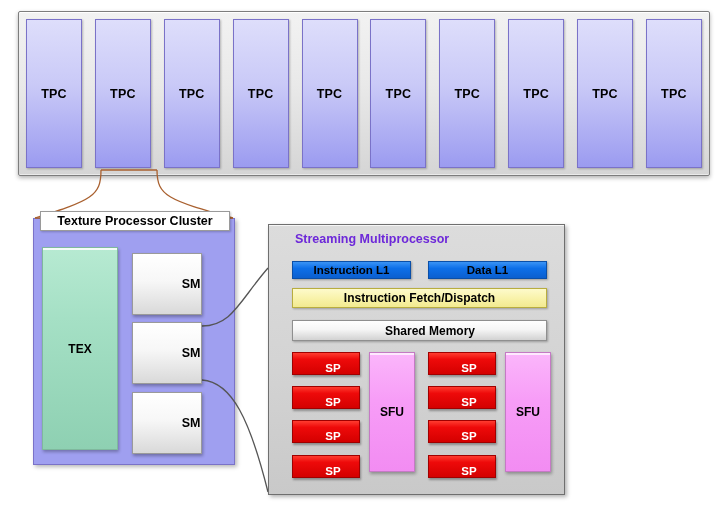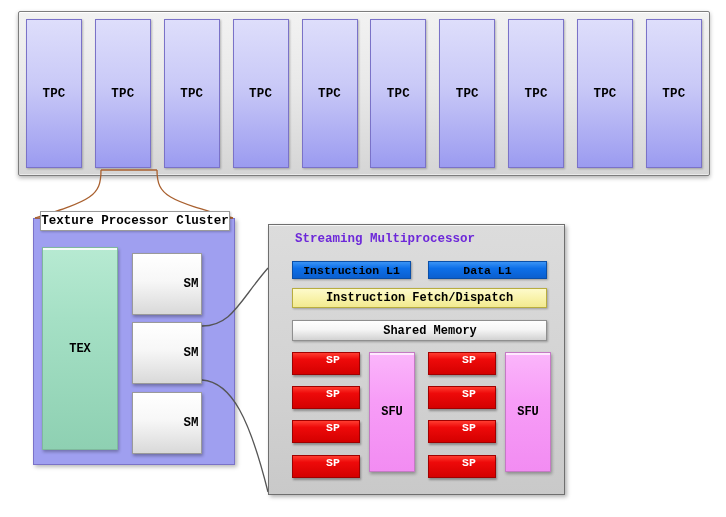--- a/index.html
+++ b/index.html
@@ -15,21 +15,20 @@
     overflow: hidden;
     font-family: "Liberation Sans", sans-serif;
     -webkit-font-smoothing: antialiased;
   }
 
   #diagram {
     position: absolute;
     left: 0; top: 0;
     width: 726px;
     height: 428px;
-    font-family: Liberation Mono, monospace;
   }
 
   
   .gpu-bar {
     position: absolute;
     left: 18px;
     top: 11px;
     width: 692px;
     height: 165px;
     box-sizing: border-box;
@@ -215,21 +214,21 @@
   }
 
   .sp-box {
     position: absolute;
     width: 68px;
     height: 23px;
     box-sizing: border-box;
     background: linear-gradient(to bottom, #ff3c30 0%, #ee0a0a 30%, #d40000 100%);
     border: 1px solid #a00000;
     display: flex;
-    align-items: flex-start;
+    align-items: flex-end;
     justify-content: center;
     font-size: 11.5px;
     font-weight: bold;
     color: #ffffff;
     box-shadow: 1px 2px 2px rgba(0,0,0,0.32);
     z-index: 5;
     padding-left: 14px;
   }
   .sfu-box {
     position: absolute;

